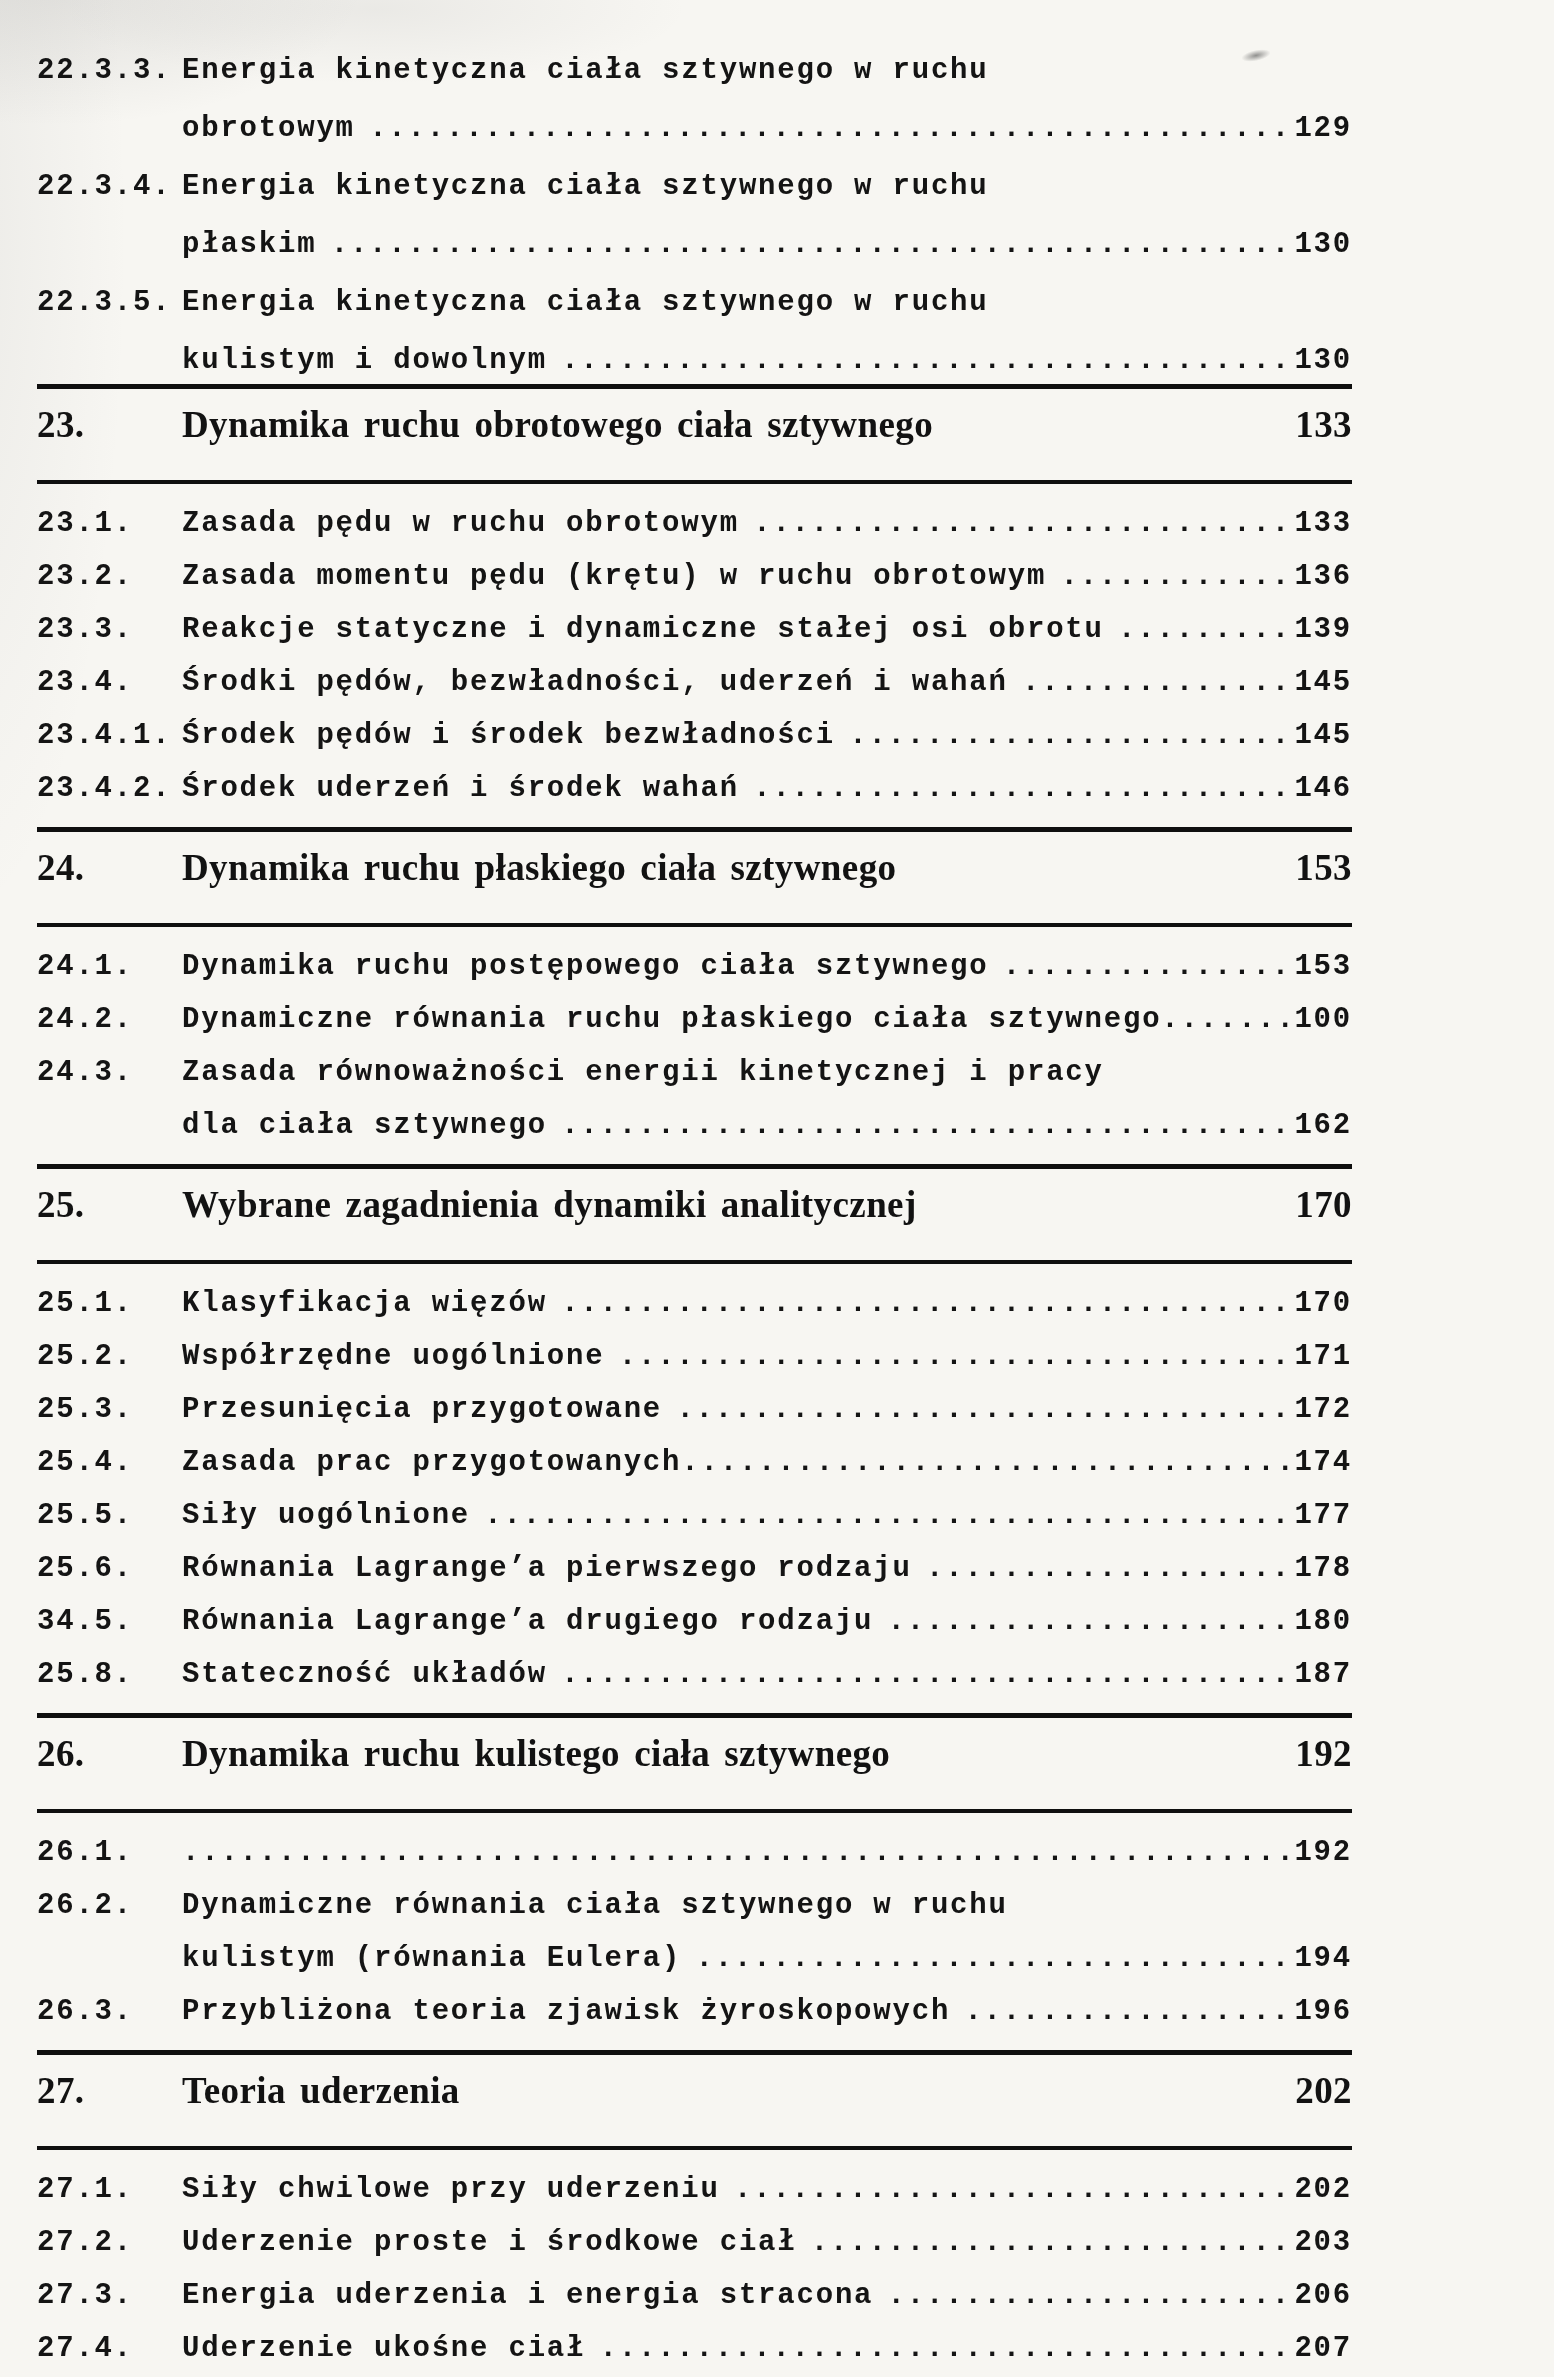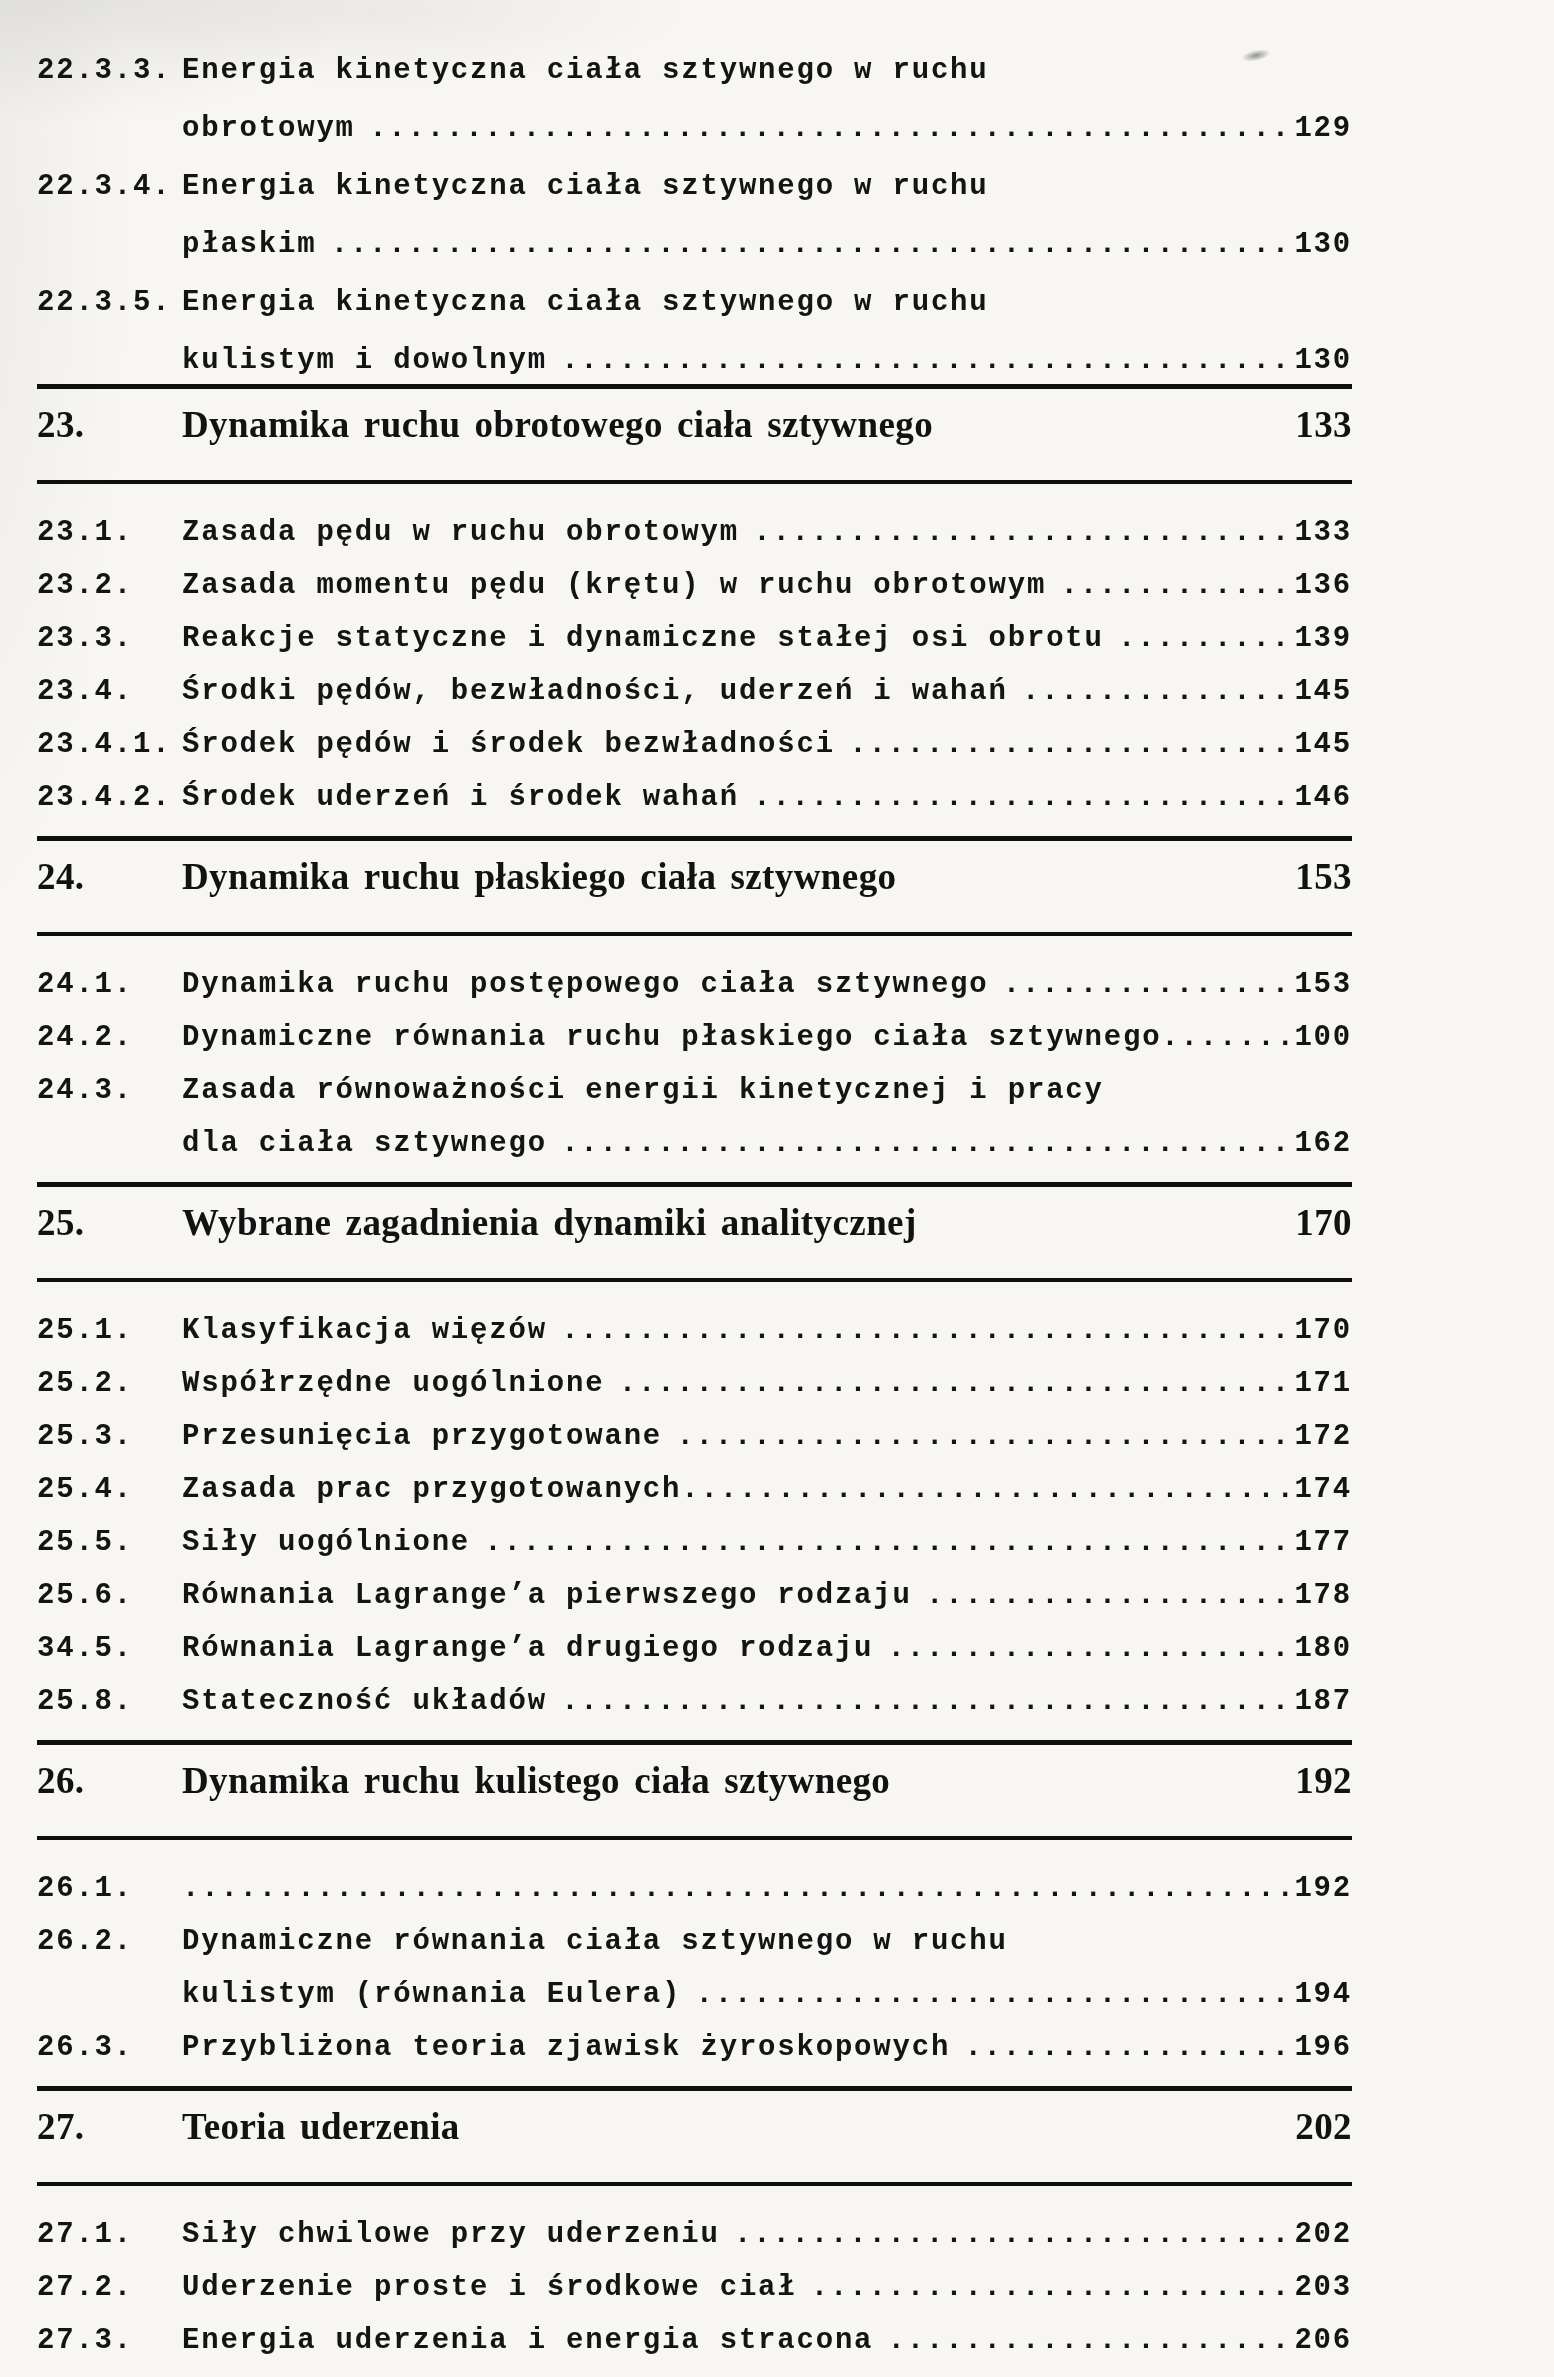--- a/index.html
+++ b/index.html
@@ -37,21 +37,21 @@
   .leader.tight{padding-left:0;}
   .pg{flex:0 0 64px;text-align:right;}
   .entry{
     font-family:"Liberation Mono", monospace;
     font-weight:700;
     font-size:29px;line-height:41px;
     letter-spacing:1.8px;
     color:#141414;
     margin-top:12px;
   }
-  .entries{padding:16px 0 18px;}
+  .entries{padding:7px 0 18px;}
   .entries.intro{padding:0;}
   .entries.intro .entry{line-height:46px;}
   .heading{
     font-family:"Liberation Serif", serif;
     font-weight:700;
     font-size:37px;line-height:39px;
     letter-spacing:0.4px;word-spacing:4.5px;
     margin:16px 0 36px;
     color:#121212;
   }

